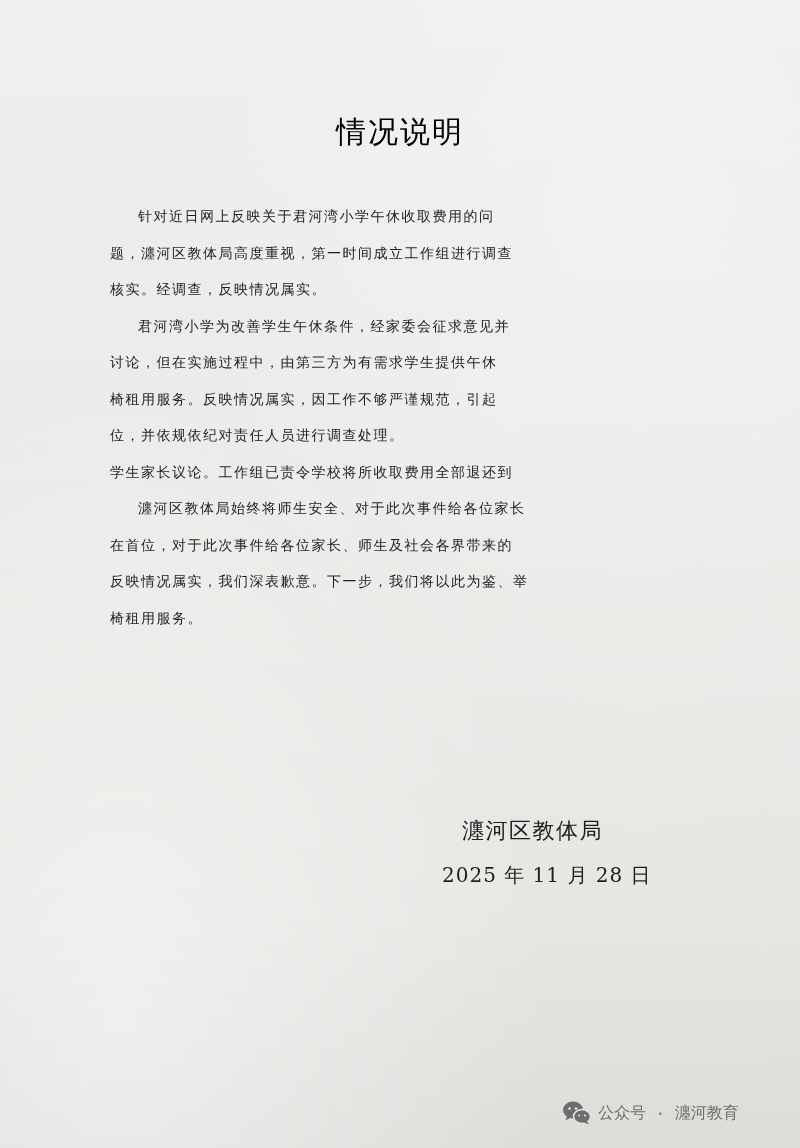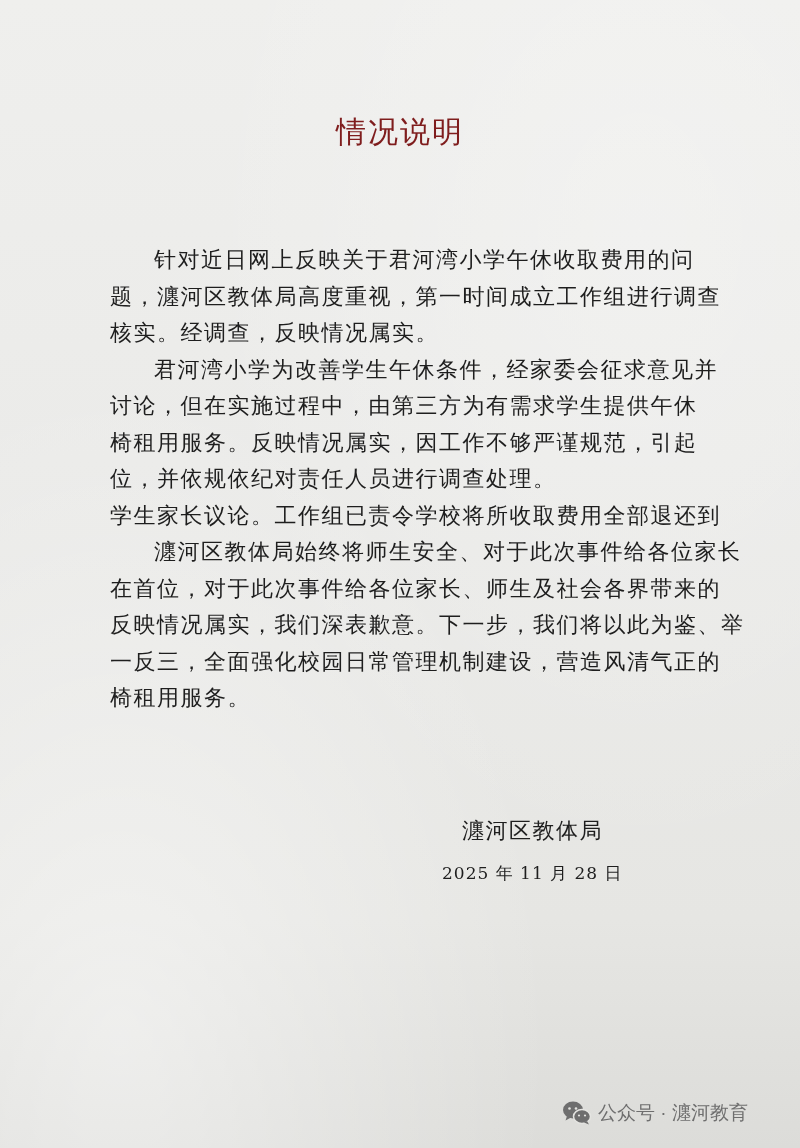--- a/index.html
+++ b/index.html
@@ -25,31 +25,30 @@
     }
     .title {
       position: absolute;
       top: 112px;
       left: 0;
       width: 800px;
       text-align: center;
       font-family: "DejaVu Sans", "Liberation Sans", sans-serif;
       font-size: 30px;
       letter-spacing: 2px;
-      color: #7f1d1d;
+      color: #000000;
     }
     .body-text {
       position: absolute;
       top: 198px;
       left: 110px;
       width: 590px;
-      font-size: 22px;
+      font-size: 14px;
       line-height: 36.5px;
       letter-spacing: 1.5px;
-      margin-top: 44px;
     }
     .para {
       margin: 0;
       text-indent: 2em;
       text-align: justify;
     }
     .line {
       display: block;
       white-space: nowrap;
     }
@@ -57,32 +56,32 @@
       position: absolute;
       top: 816px;
       left: 462px;
       font-size: 22px;
       letter-spacing: 1.5px;
     }
     .date {
       position: absolute;
       top: 862px;
       left: 442px;
-      font-size: 17px;
+      font-size: 20px;
       letter-spacing: 1px;
     }
     .watermark {
       position: absolute;
       top: 1100px;
       left: 562px;
       display: flex;
       align-items: center;
       gap: 6px;
-      font-family: Liberation Sans, sans-serif;
-      font-size: 19px;
+      font-family: Liberation Mono, monospace;
+      font-size: 16px;
       color: #6e6e6e;
     }
     .wechat-icon {
       width: 30px;
       height: 26px;
       position: relative;
       display: inline-block;
     }
     .wechat-icon svg {
       width: 30px;
@@ -106,21 +105,20 @@
     <span class="line">君河湾小学为改善学生午休条件，经家委会征求意见并</span>
     <span class="line" style="margin-left:-2em">讨论，但在实施过程中，由第三方为有需求学生提供午休</span>
     <span class="line" style="margin-left:-2em">椅租用服务。反映情况属实，因工作不够严谨规范，引起</span>
     <span class="line" style="margin-left:-2em">位，并依规依纪对责任人员进行调查处理。</span>
     <span class="line" style="margin-left:-2em">学生家长议论。工作组已责令学校将所收取费用全部退还到</span>
   </p>
   <p class="para">
     <span class="line">瀍河区教体局始终将师生安全、对于此次事件给各位家长</span>
     <span class="line" style="margin-left:-2em">在首位，对于此次事件给各位家长、师生及社会各界带来的</span>
     <span class="line" style="margin-left:-2em">反映情况属实，我们深表歉意。下一步，我们将以此为鉴、举</span>
-    <span class="line" style="margin-left:-2em">一反三，全面强化校园日常管理机制建设，营造风清气正的</span>
     <span class="line" style="margin-left:-2em">椅租用服务。</span>
   </p>
 </div>
 
 <div class="signature">瀍河区教体局</div>
 <div class="date">2025 年 11 月 28 日</div>
 
 <div class="watermark">
   <span class="wechat-icon">
     <svg viewBox="0 0 30 26" xmlns="http://www.w3.org/2000/svg">

